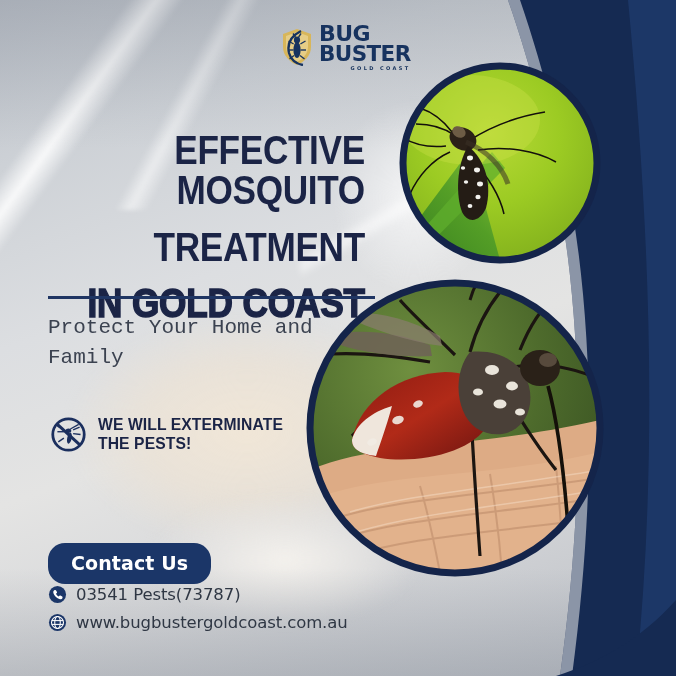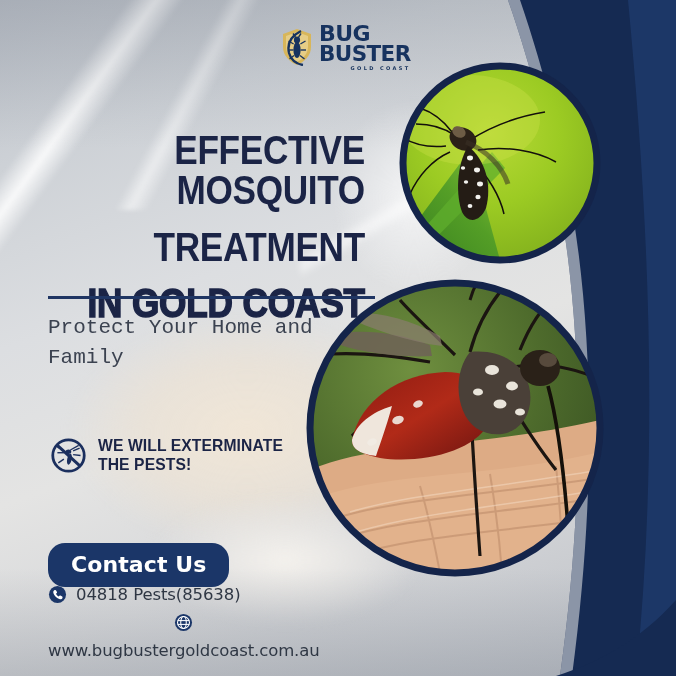--- a/index.html
+++ b/index.html
@@ -136,21 +136,21 @@
     width: 300px;
     font-family: Liberation Mono, monospace;
     font-size: 21px;
     line-height: 1.42;
     color: #3b4250;
   }
 
   
   .badge {
     position: absolute;
-    left: 50px; top: 436px;
+    left: 50px; top: 415px;
     display: flex; align-items: center; gap: 11px;
   }
   .badge-icon { width: 37px; height: 37px; flex: none; }
   .badge-text {
     font-family: "Liberation Sans Narrow", "Liberation Sans", sans-serif;
     font-weight: bold;
     font-size: 16.5px;
     line-height: 1.18;
     color: #1b2446;
     text-transform: uppercase;
@@ -162,34 +162,34 @@
   
   .contact-btn {
     position: absolute;
     left: 48px; top: 543px;
     padding: 9px 23px 10px;
     background: #1b3668;
     border-radius: 17px;
     color: #ffffff;
     font-family: "DejaVu Sans", sans-serif;
     font-weight: bold;
-    font-size: 22px;
+    font-size: 19px;
     letter-spacing: 0.1px;
   }
   .contact-line {
     position: absolute;
     left: 48px;
     display: flex; align-items: center; gap: 9px;
     font-family: "DejaVu Sans", sans-serif;
     font-size: 16.5px;
     color: #2f3744;
     letter-spacing: -0.1px;
   }
   .contact-phone { top: 585px; }
-  .contact-web   { top: 613px; flex-direction: column; }
+  .contact-web   { top: 613px; }
   .ci { width: 19px; height: 19px; flex: none; }
 </style>
 </head>
 <body>
 
 <div id="poster">
 
   <div class="bg-base"></div>
   <div class="bg-stethoscope"></div>
   <div class="bg-figure"></div>
@@ -387,21 +387,21 @@
     </div>
   </div>
 
   <div class="contact-btn">Contact Us</div>
 
   <div class="contact-line contact-phone">
     <svg class="ci" viewBox="0 0 20 20">
       <circle cx="10" cy="10" r="9" fill="#1b3668"></circle>
       <path d="M6.6 5.4 c1.1-.5 1.7-.2 2.1.6 l.7 1.4 c.3.6.1 1-.4 1.4 l-.6.5 c.5 1.3 1.5 2.3 2.8 2.8 l.5-.6 c.4-.5.8-.7 1.4-.4 l1.4.7 c.8.4 1.1 1 .6 2.1 -.4.9-1.4 1.3-2.5 1.1 -3.3-.6-6.4-3.7-7-7 -.2-1.1.2-2.1 1-2.6 Z" fill="#ffffff"></path>
     </svg>
-    <span>04818 Pests(85638)</span>
+    <span>03541 Pests(73787)</span>
   </div>
 
   <div class="contact-line contact-web">
     <svg class="ci" viewBox="0 0 20 20">
       <circle cx="10" cy="10" r="9" fill="#1b3668"></circle>
       <g stroke="#ffffff" stroke-width="1.1" fill="none">
         <circle cx="10" cy="10" r="6.3"></circle>
         <ellipse cx="10" cy="10" rx="2.9" ry="6.3"></ellipse>
         <path d="M3.9 8 H16.1"></path>
           <path d="M3.9 12 H16.1"></path>

